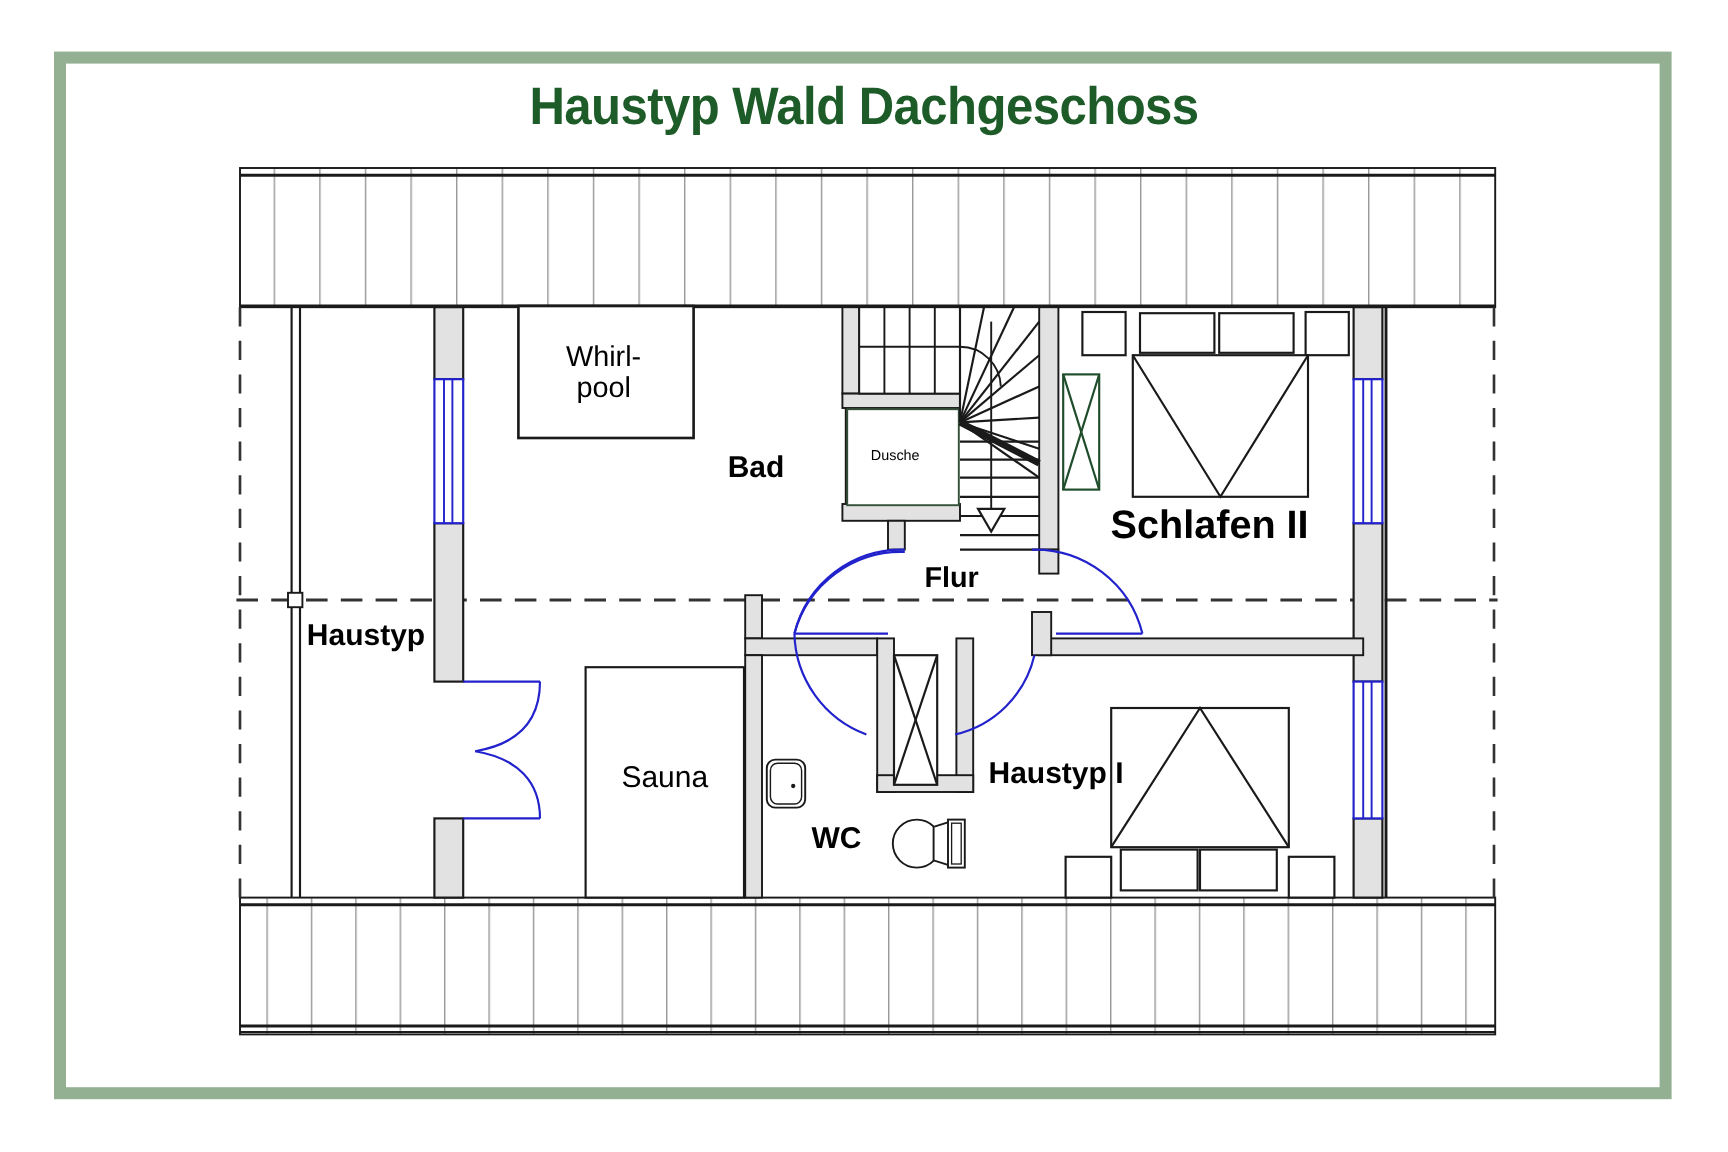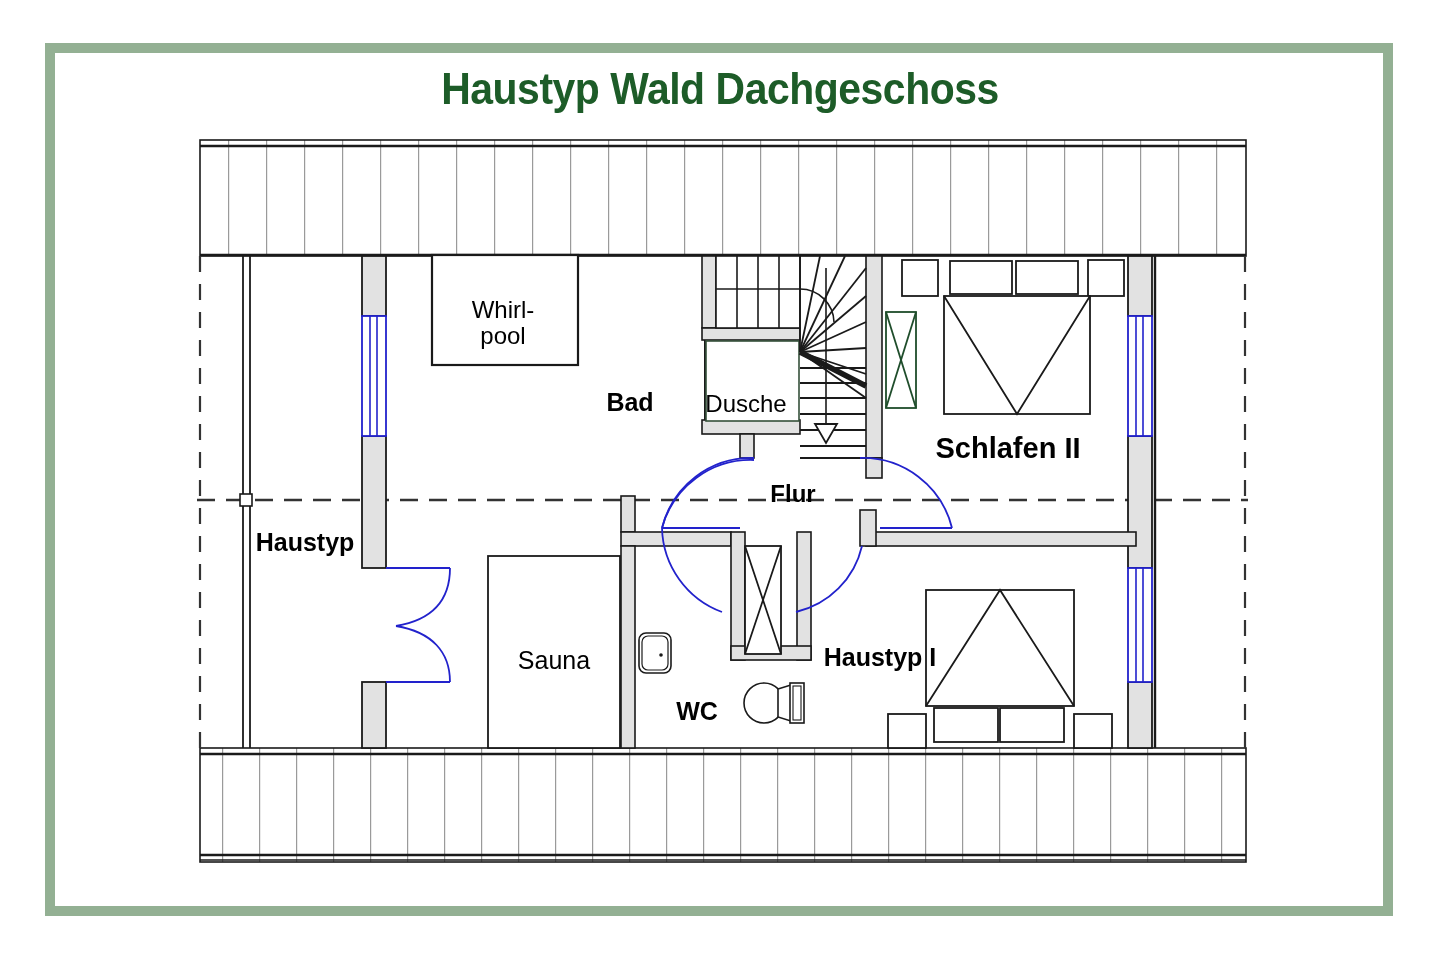--- a/index.html
+++ b/index.html
@@ -54,21 +54,20 @@
     top: 0;
     width: 1440px;
     height: 960px;
   }
   .planlabel {
     position: absolute;
     color: #000000;
     white-space: pre-line;
     line-height: 1.08;
     text-align: center;
-    margin-top: 12px;
   }
   .lbl-serif {
     font-family: Liberation Sans, sans-serif;
     font-weight: bold;
   }
   .lbl-sans {
     font-family: "Liberation Sans", sans-serif;
     font-weight: normal;
   }
 </style>
@@ -310,23 +309,23 @@
       <rect x="1000" y="708" width="64" height="34" fill="#ffffff" stroke="#1a1a1a" stroke-width="1.8"></rect>
     </g>
 
   </svg>
 
   <div class="planlabel lbl-serif" style="left:630px; top:390px; transform:translate(-50%,-50%); font-size:25px;">Bad</div>
 
   <div class="planlabel lbl-sans" style="left:503px; top:311px; transform:translate(-50%,-50%); font-size:24px;">Whirl-
 pool</div>
 
-  <div class="planlabel lbl-sans" style="left:746px; top:392px; transform:translate(-50%,-50%); font-size:24px;">Dusche</div>
-
-  <div class="planlabel lbl-serif" style="left:1008px; top:437px; transform:translate(-50%,-50%); font-size:29px;">Schlafen II</div>
+  <div class="planlabel lbl-sans" style="left:746px; top:380px; transform:translate(-50%,-50%); font-size:12px;">Dusche</div>
+
+  <div class="planlabel lbl-serif" style="left:1008px; top:437px; transform:translate(-50%,-50%); font-size:33px;">Schlafen II</div>
 
   <div class="planlabel lbl-serif" style="left:793px; top:482px; transform:translate(-50%,-50%); font-size:24px;">Flur</div>
 
   <div class="planlabel lbl-serif" style="left:305px; top:530px; transform:translate(-50%,-50%); font-size:25px;">Haustyp</div>
 
   <div class="planlabel lbl-sans" style="left:554px; top:648px; transform:translate(-50%,-50%); font-size:25px;text-align:right;">Sauna</div>
 
   <div class="planlabel lbl-serif" style="left:697px; top:699px; transform:translate(-50%,-50%); font-size:25px;">WC</div>
 
   <div class="planlabel lbl-serif" style="left:880px; top:645px; transform:translate(-50%,-50%); font-size:25px;">Haustyp I</div>

